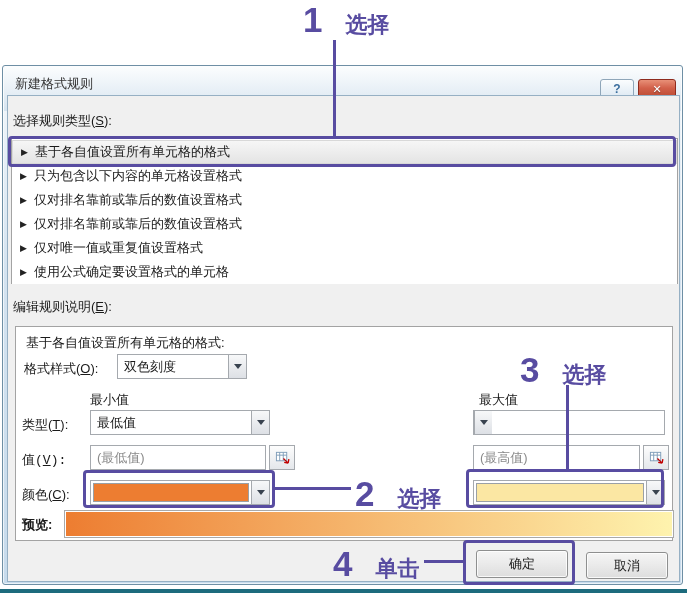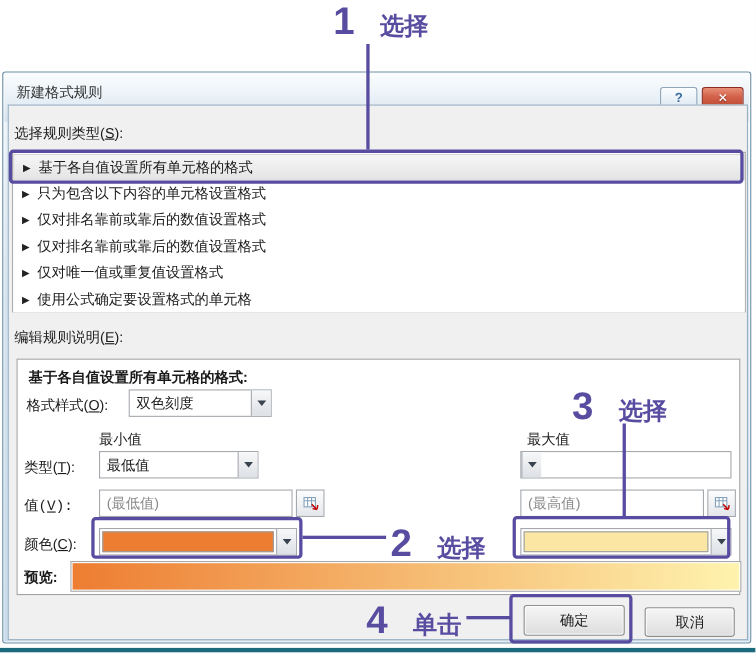--- a/index.html
+++ b/index.html
@@ -34,21 +34,21 @@
   .rule-row { height:24px; display:flex; align-items:center; padding-left:8px;
     font-size:13px; color:#1a1a1a; background:#fff; }
   .rule-row.selected { background:linear-gradient(180deg,#F6F6F6,#E4E4E4);
     border:1px solid #D8D8D8; }
   .tri { font-size:9px; color:#222; margin-right:7px; position:relative; top:0px; }
 
   
   .groupbox { position:absolute; left:12px; top:260px; width:658px; height:215px;
     background:#fff; border:1px solid #A3A3A3; }
   .gb-label { position:absolute; font-size:13px; color:#1a1a1a; }
-  .gb-heading { font-weight:bold; }
+  .gb-heading { font-weight:normal; }
 
   .combo { position:absolute; height:25px; background:#fff; border:1px solid #A5A9AE;
     display:flex; align-items:center; }
   .combo-text { flex:1; font-size:13px; color:#1a1a1a; padding-left:6px; overflow:hidden; white-space:nowrap; }
   .combo-btn { width:18px; align-self:stretch; border-left:1px solid #A5A9AE;
     background:linear-gradient(180deg,#F7F8F9,#DDE0E5); display:flex; align-items:center; justify-content:center; }
   .arrow-down { width:0; height:0; border-left:4px solid transparent;
     border-right:4px solid transparent; border-top:5px solid #39434F; }
   .swatch { flex:1; align-self:stretch; margin:2px; border:1px solid #9AA0A6; }
 
@@ -141,21 +141,21 @@
             <i class="arrow-down"></i>
           </span>
       </div>
 
       <span class="gb-label" style="left:74px; top:64px;">最小值</span>
       <span class="gb-label" style="left:463px; top:64px;">最大值</span>
 
       <span class="gb-label" style="left:6px; top:89px;">
         <span>类型(</span><span class="akey">T</span><span>):</span>
       </span>
-      <div class="combo" style="left:74px; top:83px; width:145px;">
+      <div class="combo" style="left:74px; top:83px; width:180px;">
         <span class="combo-text">最低值</span>
         <span class="combo-btn">
             <i class="arrow-down"></i>
           </span>
       </div>
       <div class="combo" style="left:457px; top:83px; width:192px;">
         <span class="combo-btn">
             <i class="arrow-down"></i>
           </span>
       </div>

